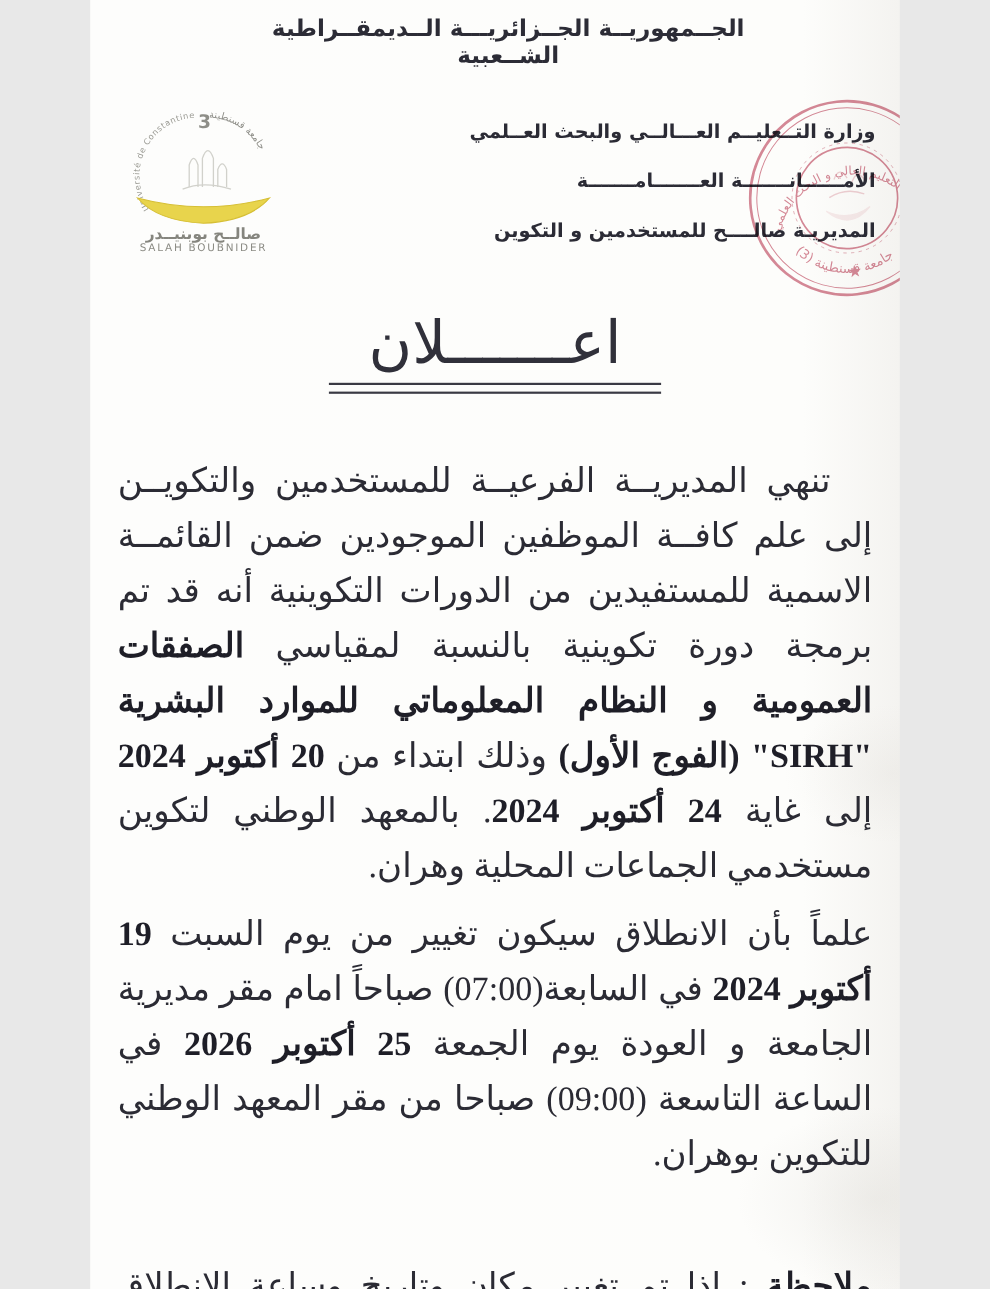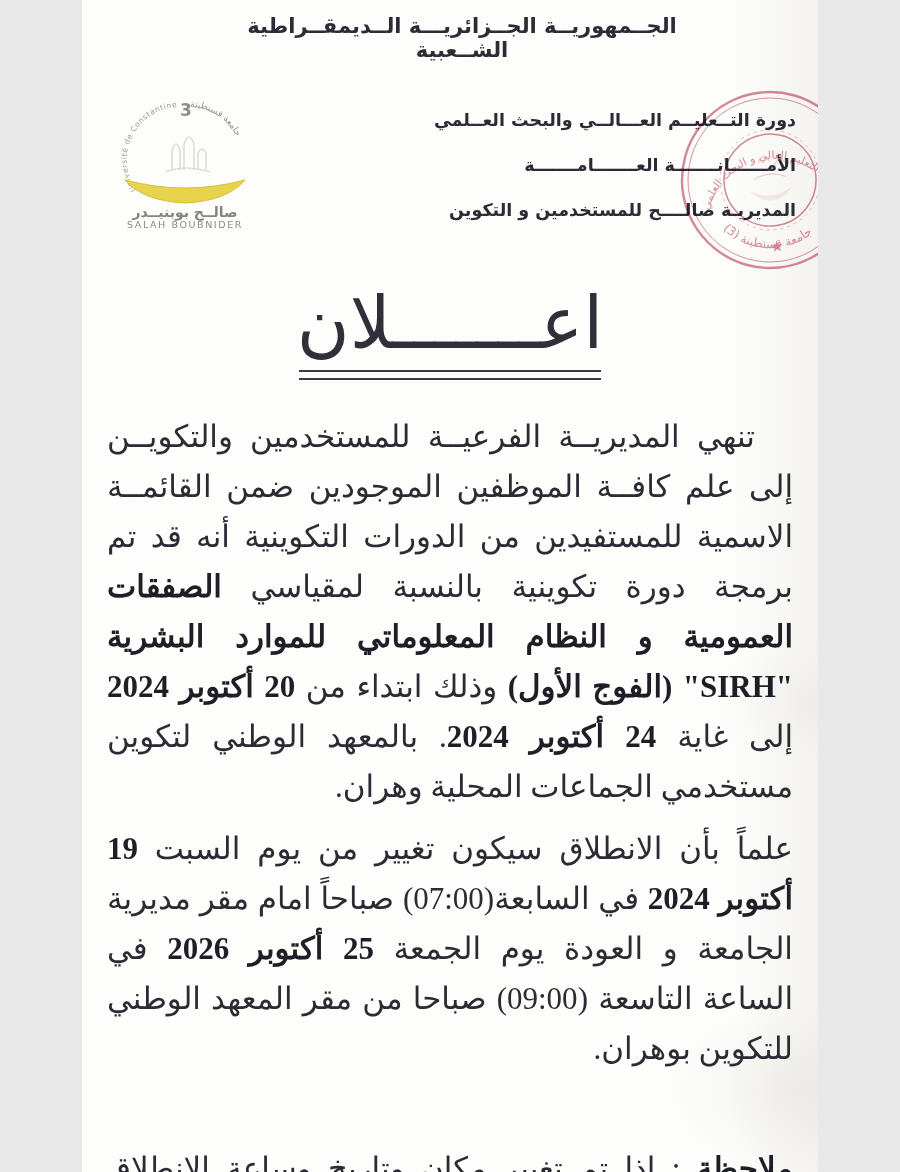--- a/index.html
+++ b/index.html
@@ -25,21 +25,21 @@
   
   .logo{position:absolute;left:28px;top:98px;width:150px;height:132px;}
   
   .stamp{
     position:absolute;left:593px;top:80px;width:190px;height:200px;
     opacity:.72;mix-blend-mode:multiply;transform:rotate(-6deg);
   }
   
   .title-wrap{position:absolute;top:278px;left:0;width:100%;text-align:center;}
   .title-text{
-    direction:rtl;font-size:72px;line-height:1.25;color:#30303a;
+    direction:rtl;font-size:54px;line-height:1.25;color:#30303a;
     font-family:"DejaVu Sans",sans-serif;
   }
   .title-underline{
     width:302px;height:6px;margin:2px auto 0;
     border-top:2px solid #3a3a44;border-bottom:2px solid #3a3a44;
   }
   
   .body-block{
     position:absolute;top:412px;left:25px;right:25px;direction:rtl;
     font-size:31px;line-height:50px;color:#2b2b34;text-align:justify;font-family:Liberation Serif, serif;
@@ -86,21 +86,21 @@
       </text>
 
       <path d="M 15 82 Q 75 98 135 82 Q 117 103 75 105 Q 33 103 15 82 Z" fill="#e8d44c" stroke="#d6bf35" stroke-width="1"></path>
 
       <text x="75" y="119" text-anchor="middle" font-size="14" font-weight="bold" fill="#85857e" direction="rtl">صالــح بوبنيــدر</text>
       <text x="75" y="130" text-anchor="middle" font-size="9.5" letter-spacing="1.6" fill="#8b8b84">SALAH BOUBNIDER</text>
     </svg>
   </div>
 
   <div class="letterhead">
-    <div class="lh-line">دورة التــعليــم العـــالــي والبحث العــلمي</div>
+    <div class="lh-line">وزارة التــعليــم العـــالــي والبحث العــلمي</div>
     <div class="lh-line">الأمــــــانـــــــة العـــــــامـــــــة</div>
     <div class="lh-line">المديريـة صالــــح للمستخدمين و التكوين</div>
   </div>
 
   <div class="stamp">
     <svg width="190" height="200" viewBox="-95 -100 190 200" xmlns="http://www.w3.org/2000/svg">
       <defs>
         <path id="ringTop" d="M -64 24 A 68 68 0 0 1 64 24" fill="none"></path>
         <path id="ringBot" d="M -52 44 A 68 68 0 0 0 52 44" fill="none"></path>
       </defs>

